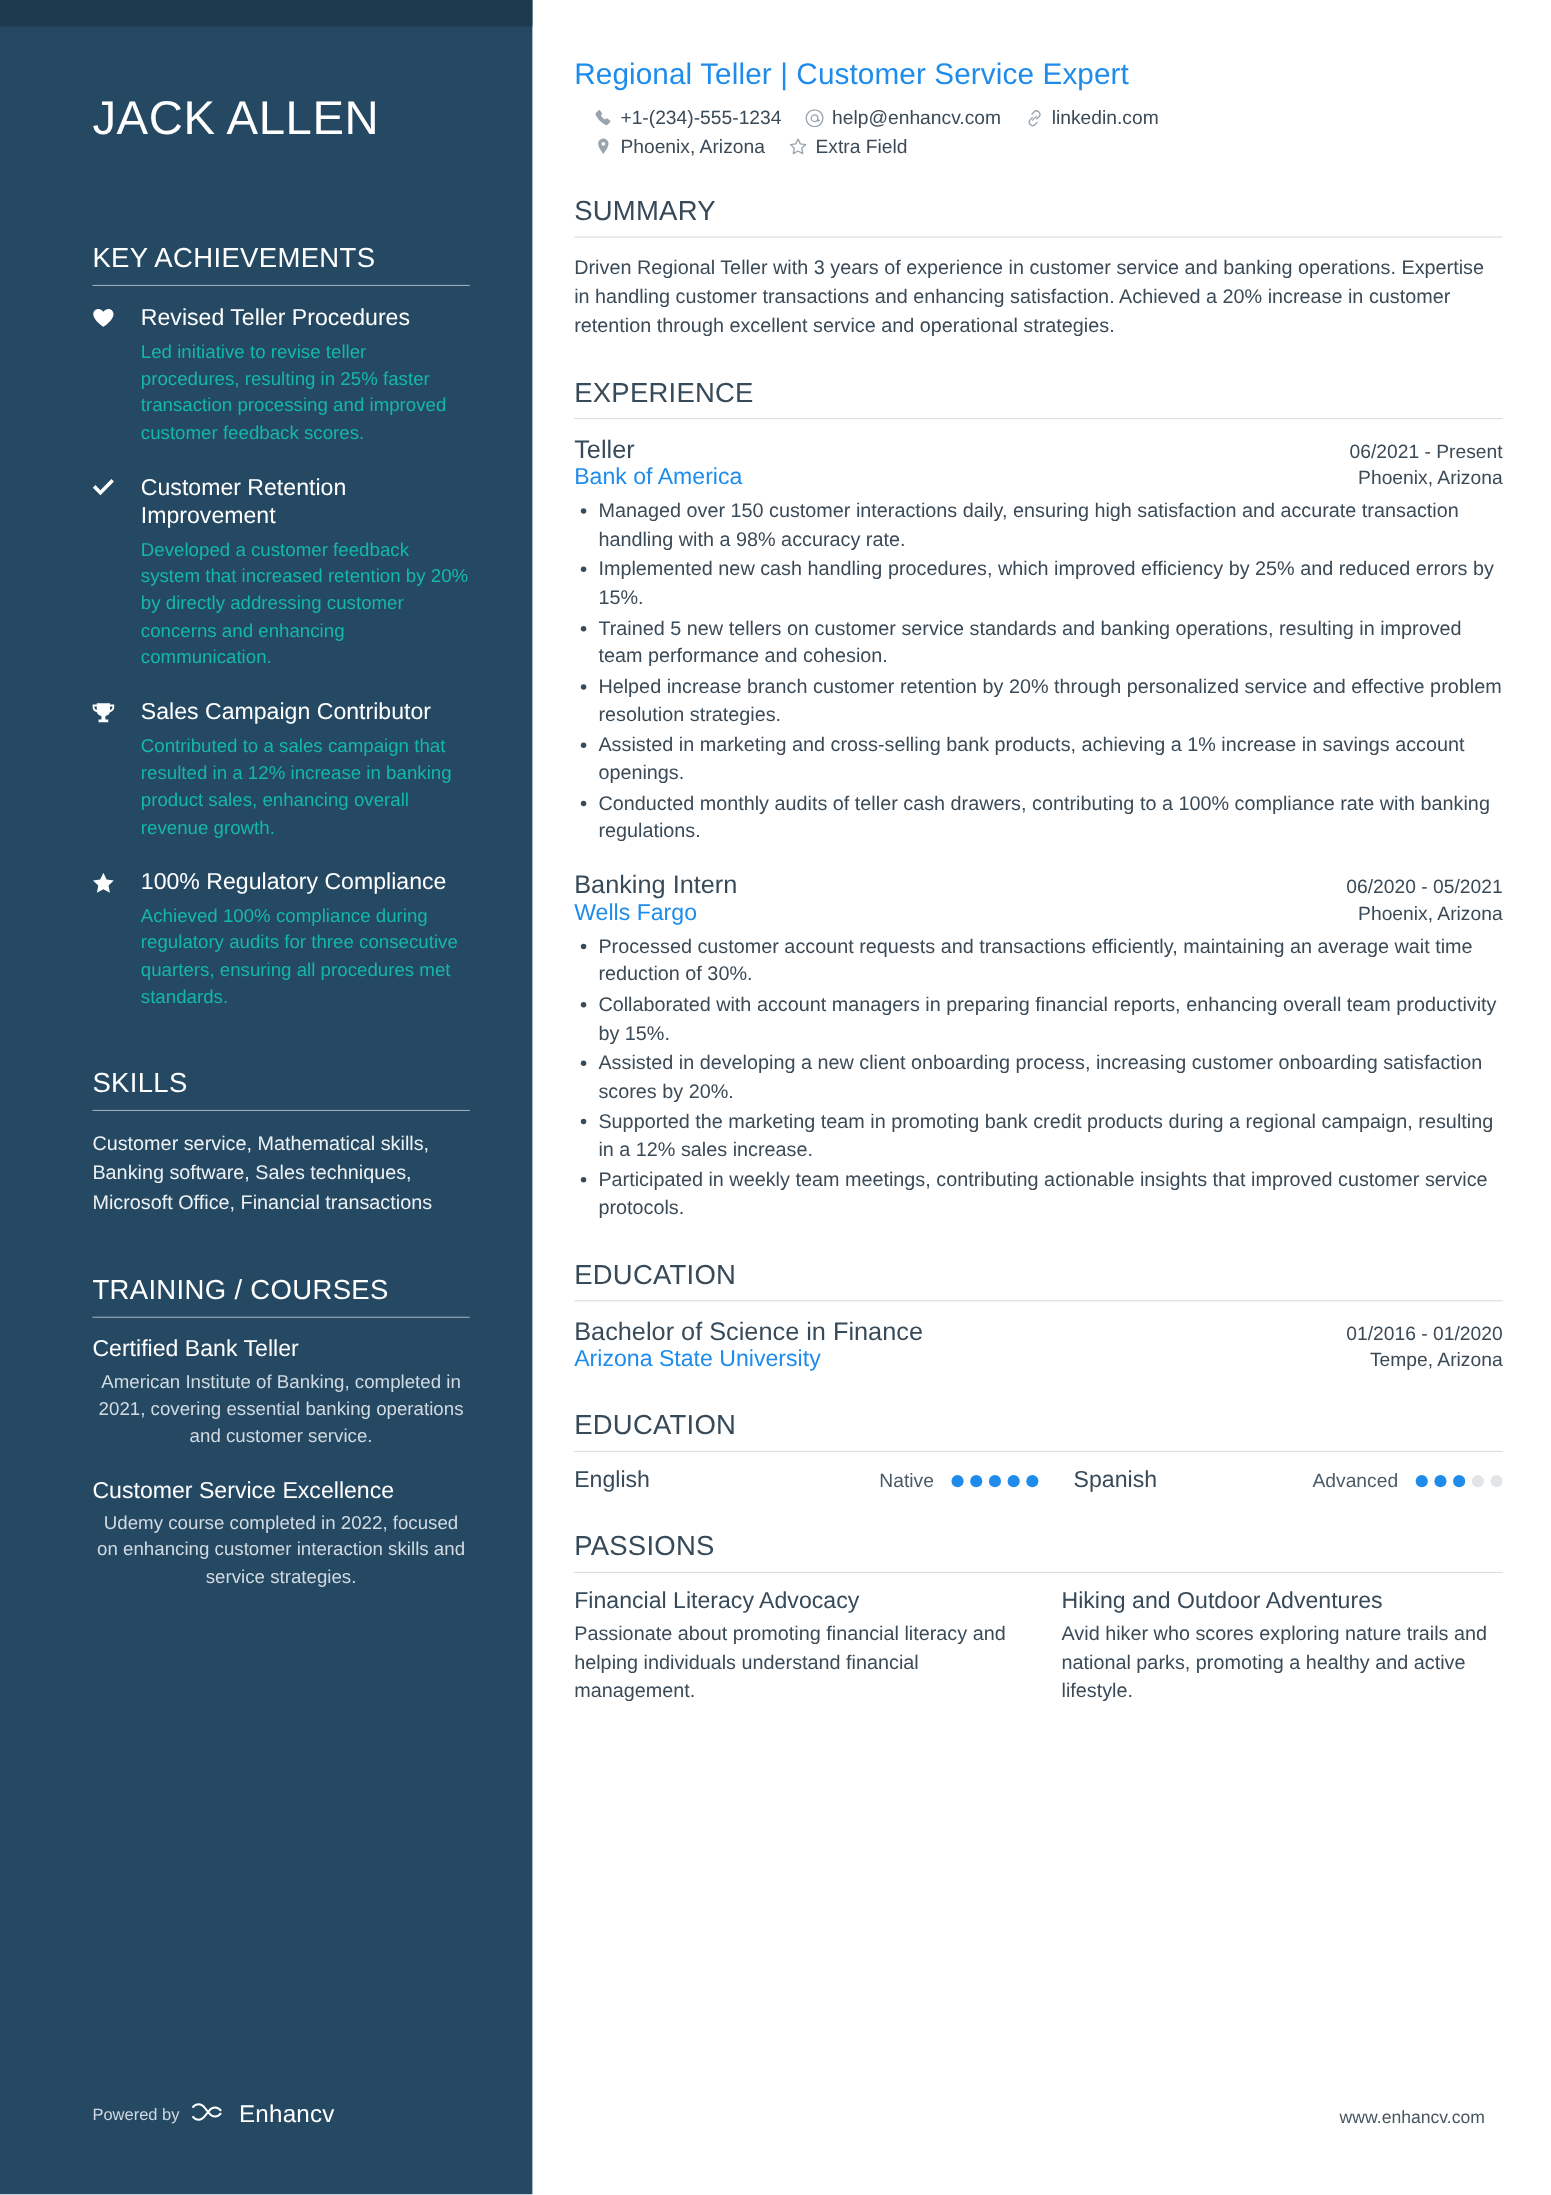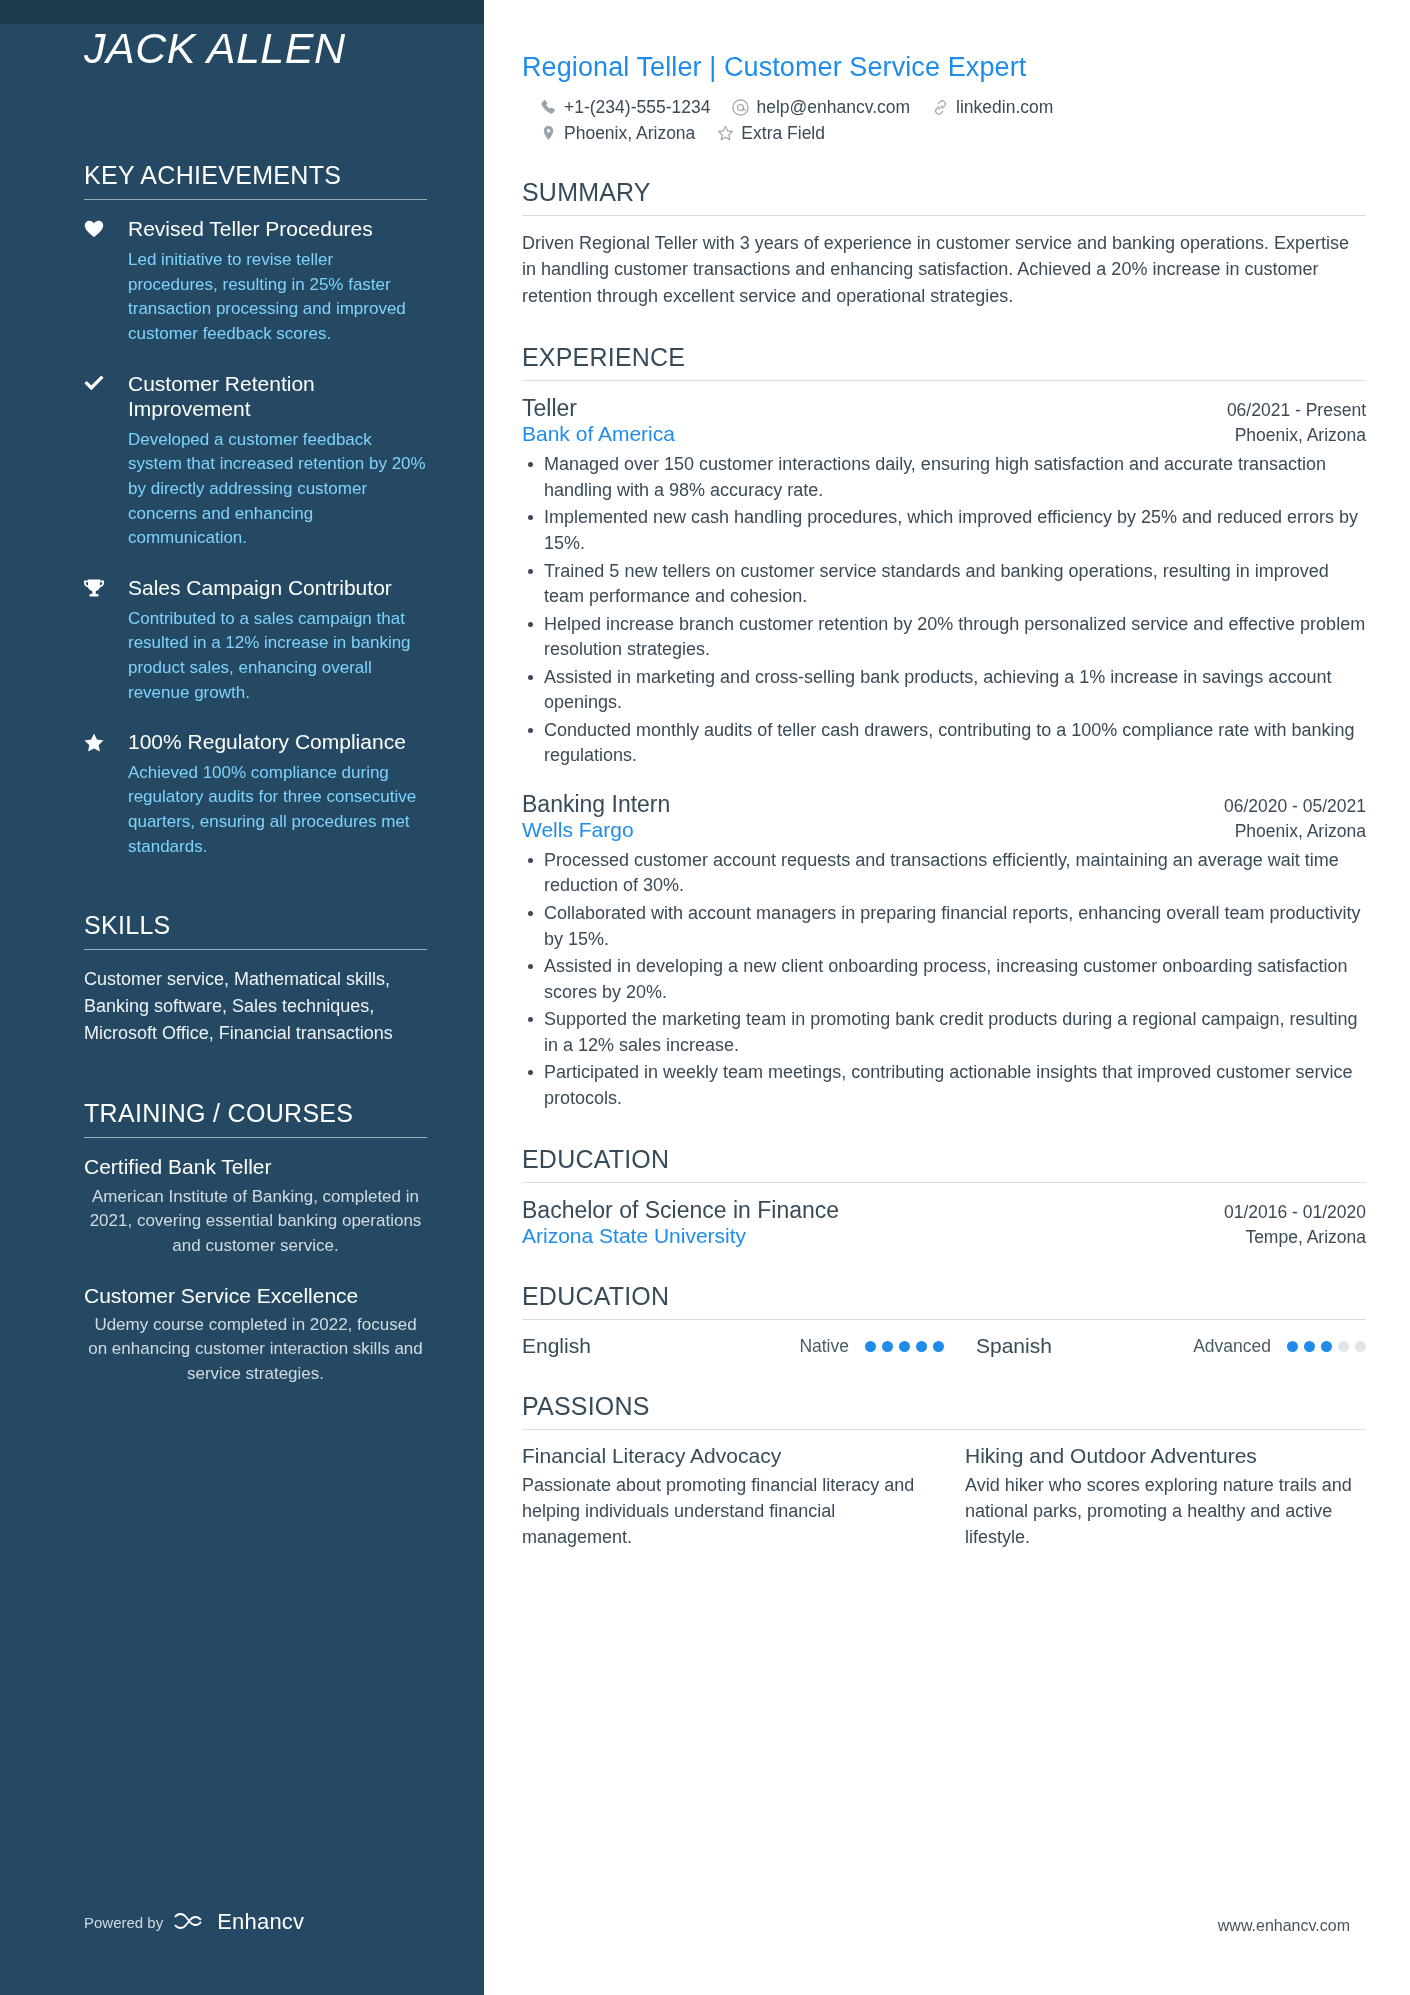--- a/index.html
+++ b/index.html
@@ -30,24 +30,24 @@
     background: #1d3a4f;
     width: 100%;
   }
   .sidebar-inner {
     padding: 0 57px 0 84px;
   }
   .name {
     font-size: 43px;
     font-weight: 400;
     letter-spacing: 0.5px;
+    margin-top: 60px;
     margin-bottom: 0;
     line-height: 1.15;
     color: #ffffff;
-    font-style: italic;
   }
 
   .side-section { margin-top: 52px; }
   .side-section.first { margin-top: 88px; }
   .side-head {
     font-size: 25px;
     font-weight: 400;
     letter-spacing: 0.3px;
     color: #ffffff;
     padding-bottom: 9px;
@@ -75,21 +75,21 @@
   .ach-title {
     font-size: 21px;
     line-height: 1.22;
     color: #ffffff;
     font-weight: 400;
     margin-bottom: 6px;
   }
   .ach-desc {
     font-size: 17px;
     line-height: 1.45;
-    color: #7dd3fc;
+    color: #14b8a6;
   }
 
   .skills-text {
     font-size: 18px;
     line-height: 1.5;
     color: #eef2f5;
   }
 
   .course { margin-bottom: 24px; }
   .course-title {

